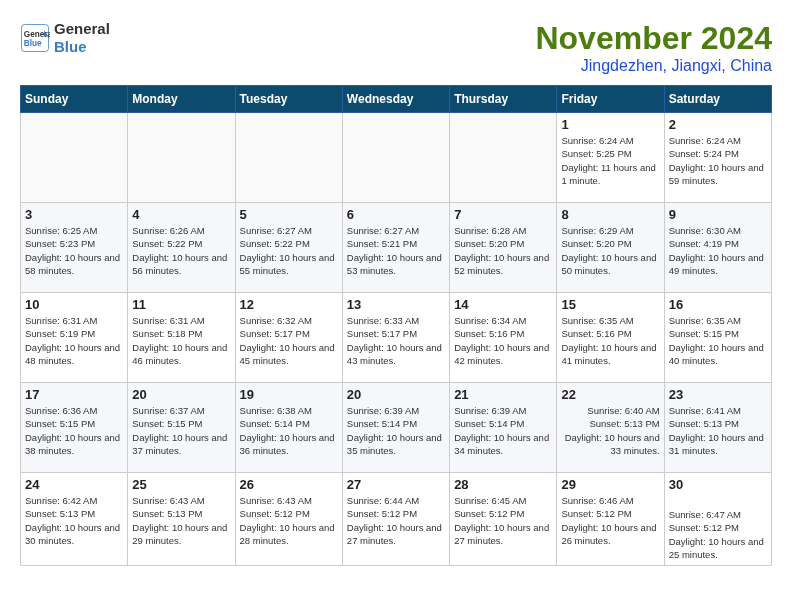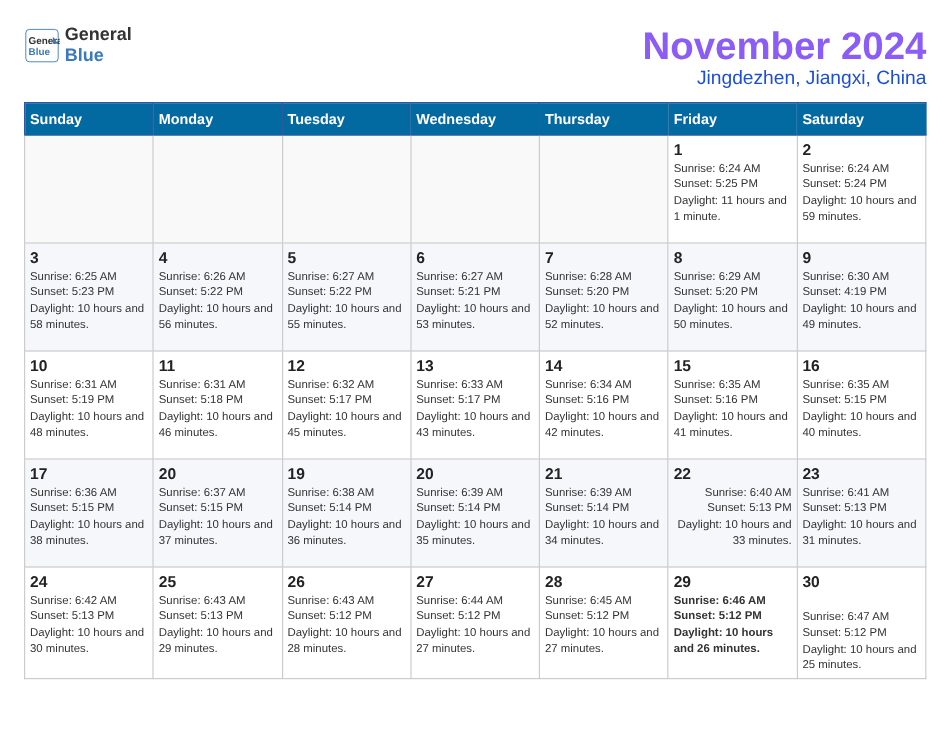--- a/index.html
+++ b/index.html
@@ -24,33 +24,33 @@
       width: 30px;
       height: 30px;
       margin-right: 4px;
     }
     .title-section {
       text-align: right;
     }
     .calendar-title {
       font-size: 32px;
       font-weight: bold;
-      color: #8b5cf6;
+      color: #4d7c0f;
     }
     .calendar-subtitle {
       font-size: 16px;
       color: #1d4ed8;
     }
     table {
       width: 100%;
       border-collapse: collapse;
       table-layout: fixed;
     }
     thead tr th {
-      background-color: #0369a1;
+      background-color: #0c4a6e;
       color: #fff;
       font-size: 12px;
       font-weight: bold;
       padding: 6px 4px;
       text-align: left;
       border: 1px solid #2a5a9f;
     }
     tbody tr td {
       border: 1px solid #ccc;
       vertical-align: top;
@@ -290,21 +290,21 @@
 Daylight: 10 hours and 27 minutes.</div>
         </td>
         <td>
           <div class="day-number">28</div>
           <div class="day-info" style="white-space: pre-line;">Sunrise: 6:45 AM
 Sunset: 5:12 PM
 Daylight: 10 hours and 27 minutes.</div>
         </td>
         <td>
           <div class="day-number">29</div>
-          <div class="day-info" style="white-space: pre-line; font-weight: bold;">Sunrise: 6:46 AM
+          <div class="day-info" style="white-space: pre-line;">Sunrise: 6:46 AM
 Sunset: 5:12 PM
 Daylight: 10 hours and 26 minutes.</div>
         </td>
         <td>
           <div class="day-number">30</div>
           <div class="day-info" style="white-space: pre-line; margin-top: 16px;">Sunrise: 6:47 AM
 Sunset: 5:12 PM
 Daylight: 10 hours and 25 minutes.</div>
         </td>
       </tr>

